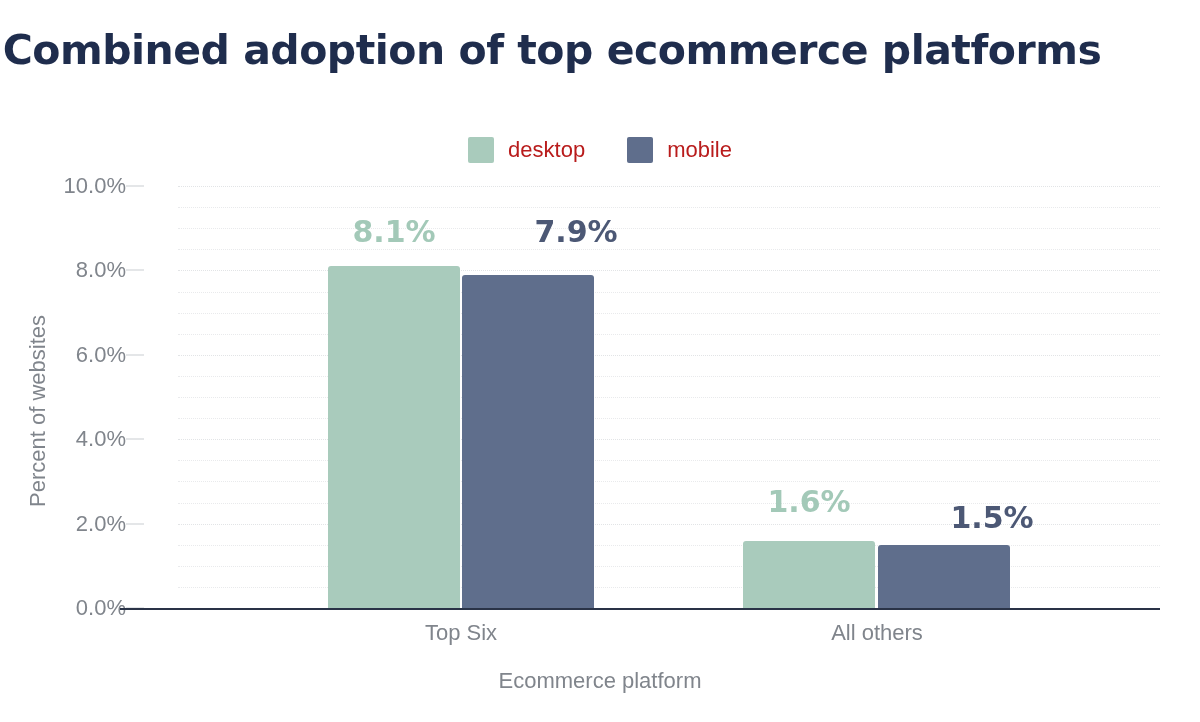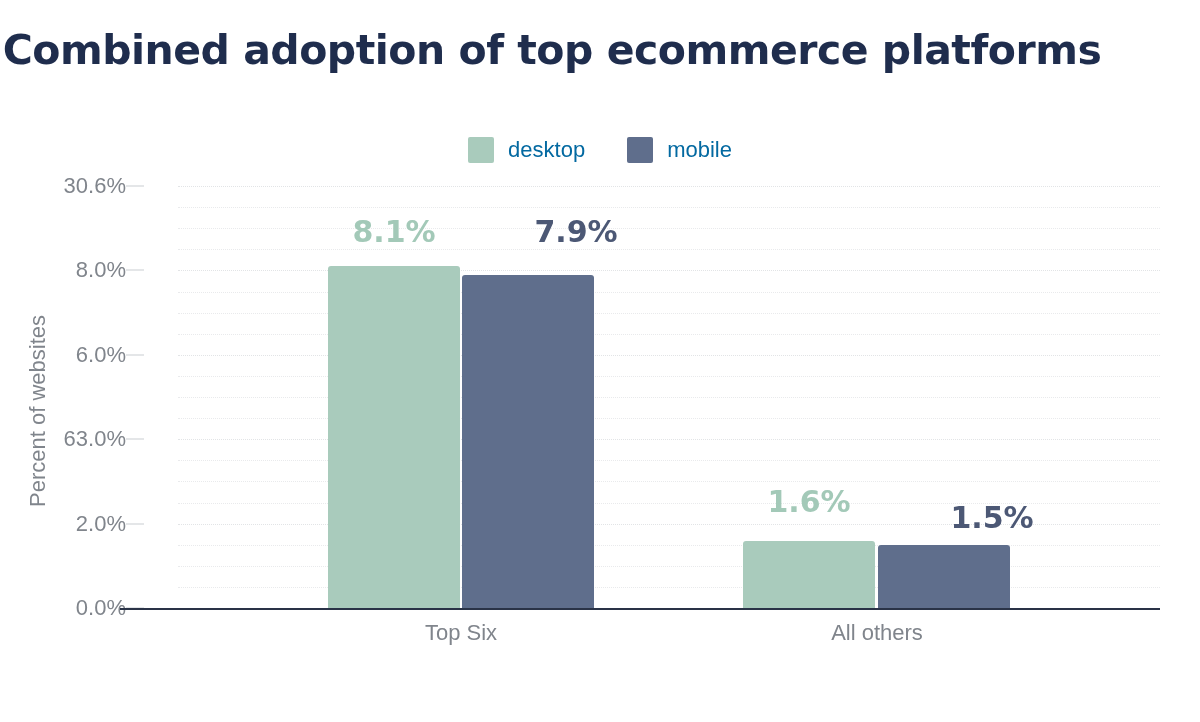--- a/index.html
+++ b/index.html
@@ -62,21 +62,21 @@
     gap: 14px;
   }
   .legend-swatch {
     width: 26px;
     height: 26px;
     border-radius: 2px;
     display: block;
   }
   .legend-label {
     font-size: 22px;
-    color: #0369a1;
+    color: #b91c1c;
     font-family: "Liberation Sans", sans-serif;
     line-height: 1;
   }
 
   
   #plot {
     position: absolute;
     left: 178px;
     top: 186px;
     width: 982px;
@@ -226,37 +226,38 @@
         <div class="ytick-dash" style="top: 422px;"></div>
         <div class="ytick-dash" style="top: 337.6px;"></div>
         <div class="ytick-dash" style="top: 253.2px;"></div>
         <div class="ytick-dash" style="top: 168.8px;"></div>
         <div class="ytick-dash" style="top: 84.4px;"></div>
         <div class="ytick-dash" style="top: 0px;"></div>
       </div>
 
     <div class="ytick" style="top:422px">0.0%</div>
     <div class="ytick" style="top:337.6px">2.0%</div>
-    <div class="ytick" style="top:253.2px">63.0%</div>
+    <div class="ytick" style="top:253.2px">4.0%</div>
     <div class="ytick" style="top:168.8px">6.0%</div>
     <div class="ytick" style="top:84.4px">8.0%</div>
-    <div class="ytick" style="top:0px">30.6%</div>
+    <div class="ytick" style="top:0px">10.0%</div>
 
     <div class="bar desktop" style="left:150px; width:132px; height:341.8px"></div>
     <div class="bar mobile" style="left:284px; width:132px; height:333.4px"></div>
 
     <div class="bar-label desktop" style="left:216px; top:28px">8.1%</div>
     <div class="bar-label mobile" style="left:350px; top:28px">7.9%</div>
 
     <div class="bar desktop" style="left:565px; width:132px; height:67.5px"></div>
     <div class="bar mobile" style="left:700px; width:132px; height:63.3px"></div>
 
     <div class="bar-label desktop" style="left:631px; top:298px">1.6%</div>
     <div class="bar-label mobile" style="left:766px; top:314px">1.5%</div>
 
     <div class="xtick" style="left:283px">Top Six</div>
     <div class="xtick" style="left:699px">All others</div>
 
     <div class="axis-line"></div>
   </div>
 
+  <div class="xaxis-title">Ecommerce platform</div>
 
 </div>
 
 </body></html>

